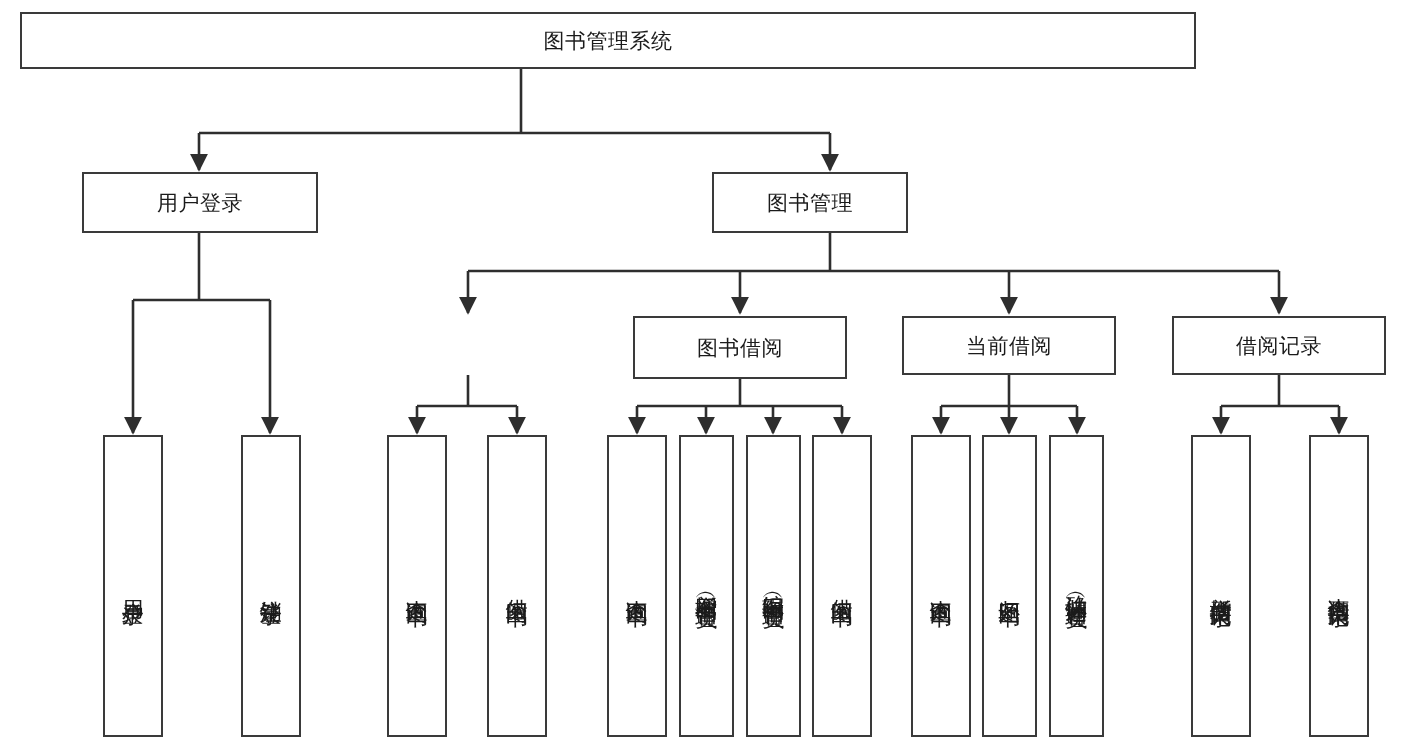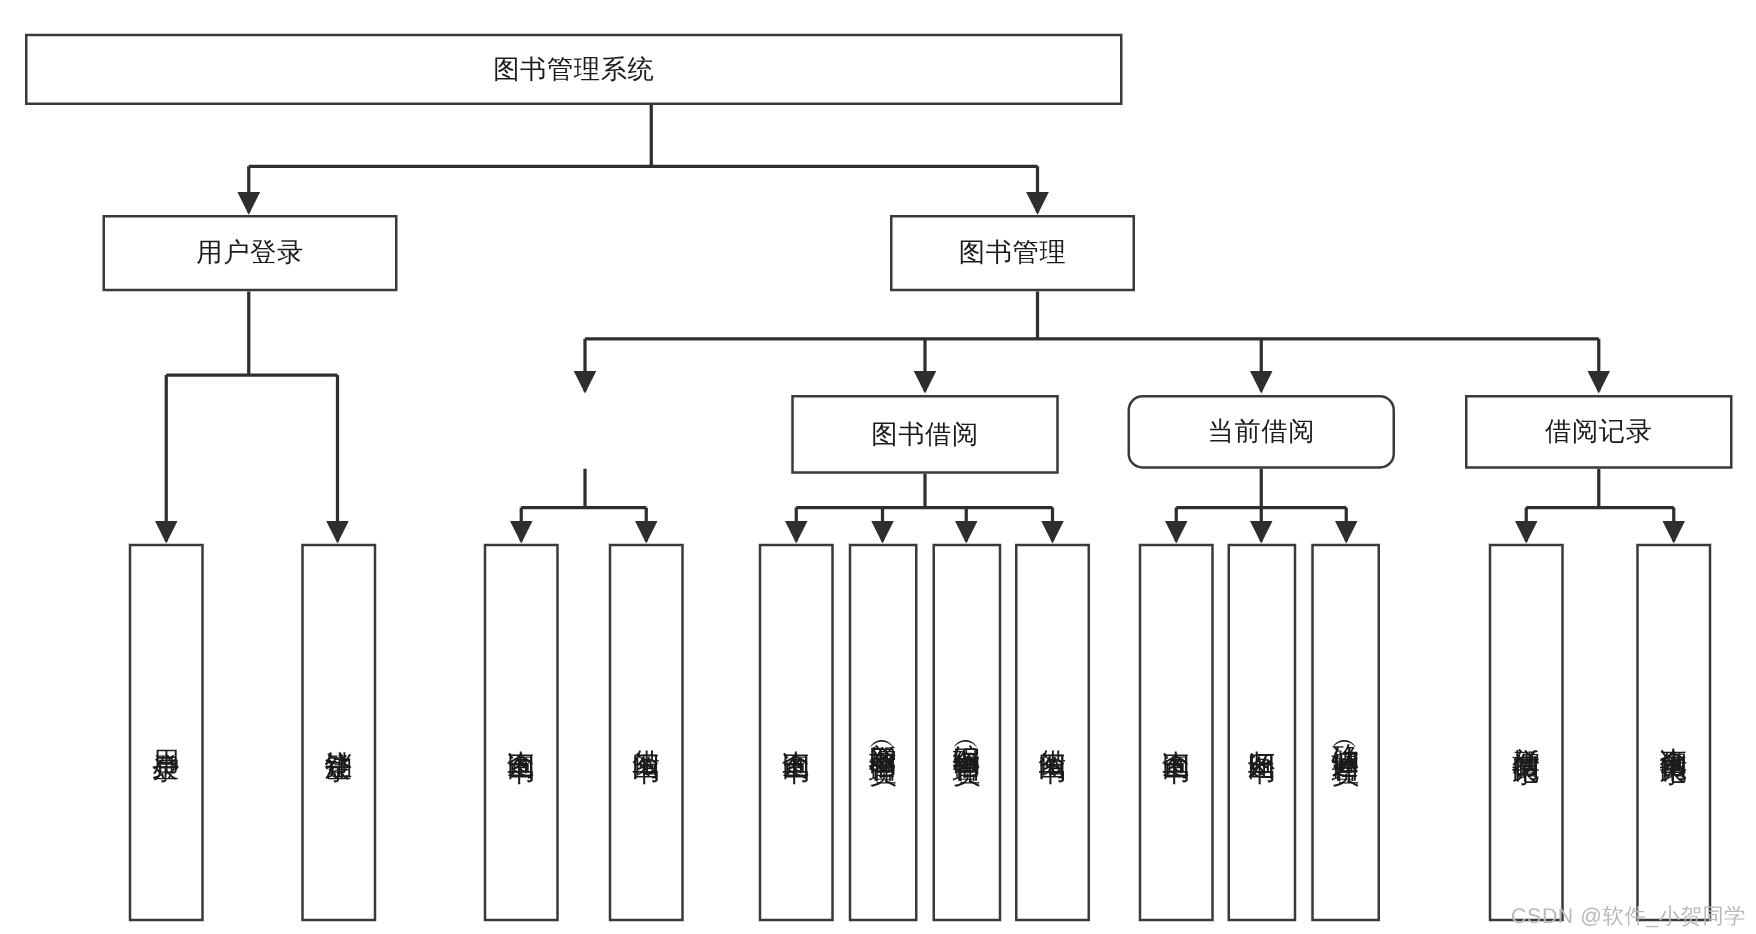--- a/index.html
+++ b/index.html
@@ -118,35 +118,35 @@
       <path d="M 1009 406 L 1009 433" marker-end="url(#arrow)"></path>
       <path d="M 1077 406 L 1077 433" marker-end="url(#arrow)"></path>
 
       <path d="M 1279 375 L 1279 406"></path>
       <path d="M 1221 406 L 1339 406"></path>
       <path d="M 1221 406 L 1221 433" marker-end="url(#arrow)"></path>
       <path d="M 1339 406 L 1339 433" marker-end="url(#arrow)"></path>
     </g>
   </svg>
 
-  <div class="node horiz" style="left:20px; top:27px; width:878px; height:57px;">
+  <div class="node horiz" style="left:20px; top:12px; width:1176px; height:57px;">
     <span class="lbl">图书管理系统</span>
   </div>
 
   <div class="node horiz" style="left:82px; top:172px; width:236px; height:61px;">
     <span class="lbl">用户登录</span>
   </div>
   <div class="node horiz" style="left:712px; top:172px; width:196px; height:61px;">
     <span class="lbl">图书管理</span>
   </div>
 
   <div class="node horiz" style="left:633px; top:316px; width:214px; height:63px;">
     <span class="lbl">图书借阅</span>
   </div>
-  <div class="node horiz" style="left:902px; top:316px; width:214px; height:59px;border-radius:12px;">
+  <div class="node horiz" style="left:902px; top:316px; width:214px; height:59px;">
     <span class="lbl">当前借阅</span>
   </div>
   <div class="node horiz" style="left:1172px; top:316px; width:214px; height:59px;">
     <span class="lbl">借阅记录</span>
   </div>
 
   <div class="node vert" style="left:103px; top:435px; width:60px; height:302px;">
     <span class="lbl">用户登录</span>
   </div>
   <div class="node vert" style="left:241px; top:435px; width:60px; height:302px;">
@@ -183,15 +183,14 @@
     <span class="lbl">确认归还（管理员）</span>
   </div>
 
   <div class="node vert" style="left:1191px; top:435px; width:60px; height:302px;">
     <span class="lbl">新增借阅记录</span>
   </div>
   <div class="node vert" style="left:1309px; top:435px; width:60px; height:302px;">
     <span class="lbl">查询借阅记录</span>
   </div>
 
-  <div id="watermark">CSDN @软件_小贺同学</div>
 
 </div>
 
 </body></html>

